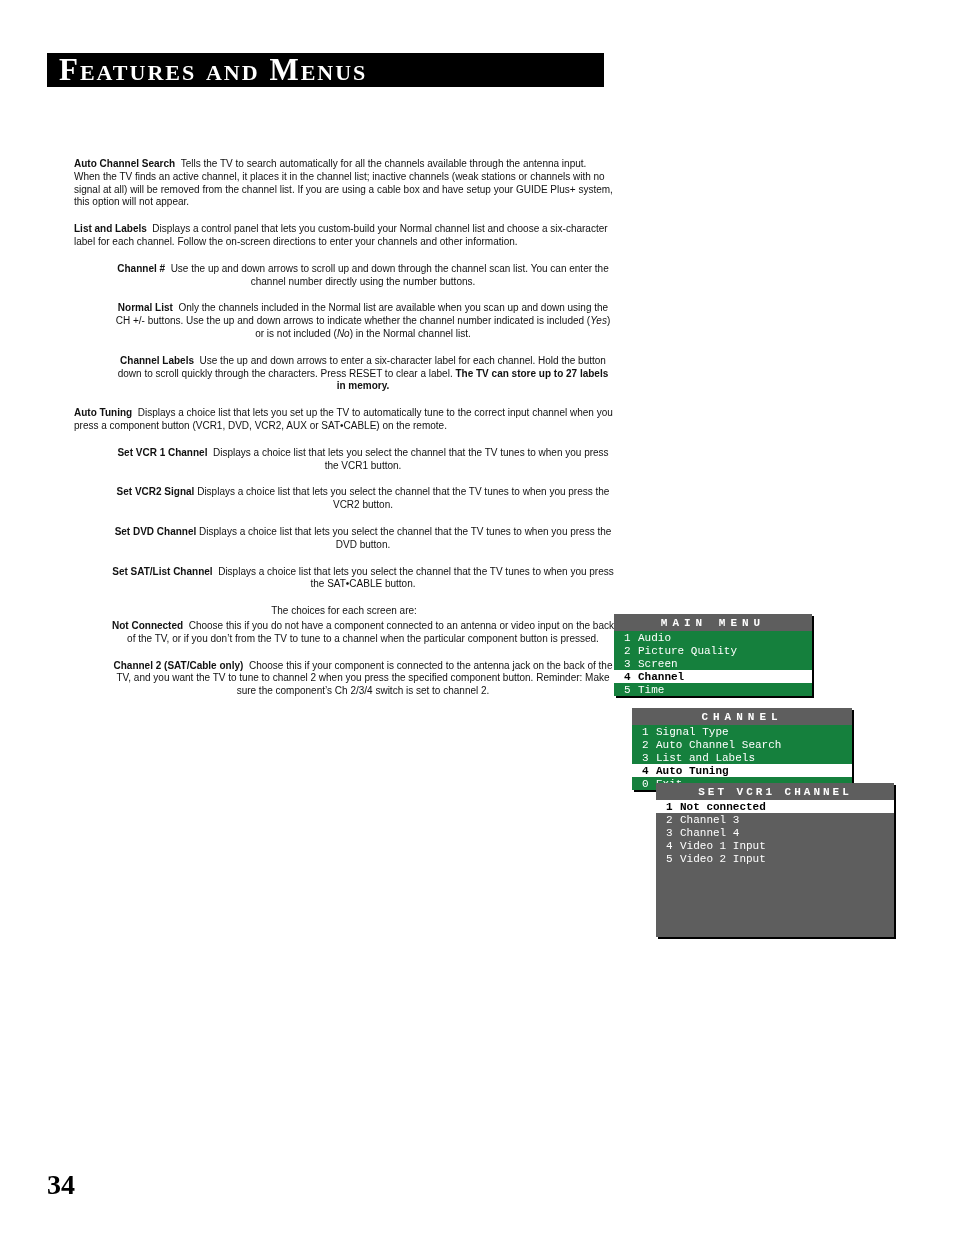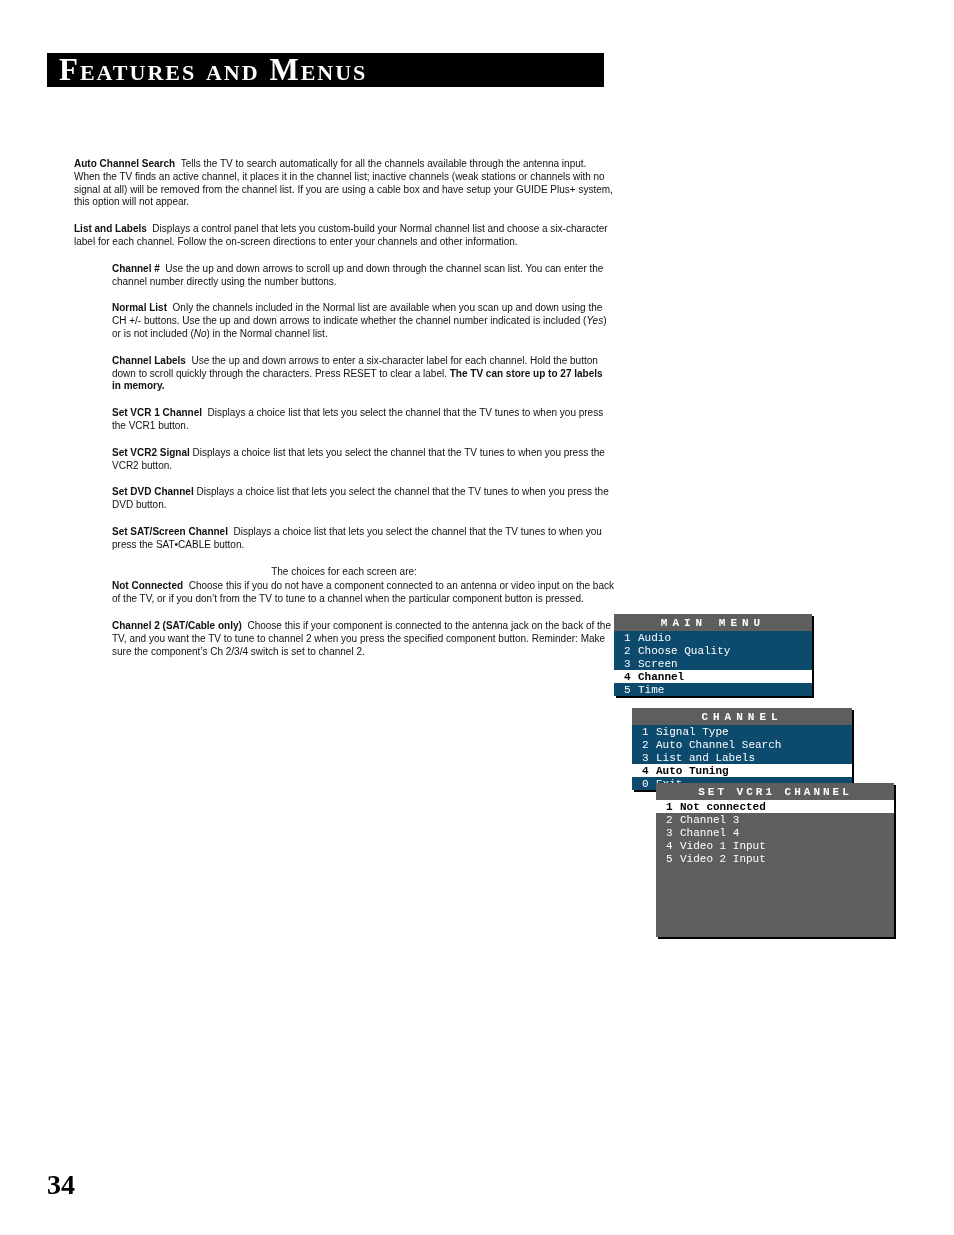--- a/index.html
+++ b/index.html
@@ -34,21 +34,21 @@
   .content {
     position: absolute;
     left: 74px;
     top: 158px;
     width: 540px;
     font-size: 10px;
     line-height: 1.28;
     color: #111;
   }
   .content p { margin: 0 0 14px 0; }
-  .content .sub { margin-left: 38px; }
+  .content .sub { margin-left: 38px; text-align: center; }
   .content b { font-weight: 700; }
   .content .leadin { font-weight: 700; }
   .content em { font-style: italic; }
   .page-num {
     position: absolute;
     left: 47px;
     bottom: 34px;
     font-family: Georgia, "Times New Roman", serif;
     font-weight: bold;
     font-size: 28px;
@@ -58,21 +58,21 @@
     position: absolute;
     left: 614px;
     top: 614px;
     width: 322px;
     font-family: "Courier New", Courier, monospace;
     font-size: 11px;
     letter-spacing: 0;
   }
   .menu {
     position: absolute;
-    background: #0c4a6e;
+    background: #15803d;
     box-shadow: 2px 2px 0 #000;
   }
   .menu-title {
     color: #ffffff;
     text-align: center;
     letter-spacing: 5px;
     font-weight: bold;
     padding: 3px 0 2px 0;
     background: #5e5e5e;
   }
@@ -111,31 +111,34 @@
   </p>
   <p class="sub">
     <span class="leadin">Channel #</span>&nbsp;&nbsp;<span>Use the up and down arrows to scroll up and down through the channel scan list. You can enter the channel number directly using the number buttons.</span>
   </p>
   <p class="sub">
     <span class="leadin">Normal List</span>&nbsp;&nbsp;<span>Only the channels included in the Normal list are available when you scan up and down using the CH +/- buttons. Use the up and down arrows to indicate whether the channel number indicated is included (</span><em>Yes</em><span>) or is not included (</span><em>No</em><span>) in the Normal channel list.</span>
   </p>
   <p class="sub">
     <span class="leadin">Channel Labels</span>&nbsp;&nbsp;<span>Use the up and down arrows to enter a six-character label for each channel. Hold the button down to scroll quickly through the characters. Press RESET to clear a label. </span><b>The TV can store up to 27 labels in memory.</b>
   </p>
+  <p>
+    <span class="leadin">Auto Tuning</span>&nbsp;&nbsp;<span>Displays a choice list that lets you set up the TV to automatically tune to the correct input channel when you press a component button (VCR1, DVD, VCR2, AUX or SAT•CABLE) on the remote.</span>
+  </p>
   <p class="sub">
     <span class="leadin">Set VCR 1 Channel</span>&nbsp;&nbsp;<span>Displays a choice list that lets you select the channel that the TV tunes to when you press the VCR1 button.</span>
   </p>
   <p class="sub">
     <span class="leadin">Set VCR2 Signal</span>&nbsp;<span>Displays a choice list that lets you select the channel that the TV tunes to when you press the VCR2 button.</span>
   </p>
   <p class="sub">
     <span class="leadin">Set DVD Channel</span>&nbsp;<span>Displays a choice list that lets you select the channel that the TV tunes to when you press the DVD button.</span>
   </p>
   <p class="sub">
-    <span class="leadin">Set SAT/Screen Channel</span>&nbsp;&nbsp;<span>Displays a choice list that lets you select the channel that the TV tunes to when you press the SAT•CABLE button.</span>
+    <span class="leadin">Set SAT/List Channel</span>&nbsp;&nbsp;<span>Displays a choice list that lets you select the channel that the TV tunes to when you press the SAT•CABLE button.</span>
   </p>
   <p style="margin-bottom:2px;text-align:center;">The choices for each screen are:</p>
   <p class="sub">
     <span class="leadin">Not Connected</span>&nbsp;&nbsp;<span>Choose this if you do not have a component connected to an antenna or video input on the back of the TV, or if you don’t from the TV to tune to a channel when the particular component button is pressed.</span>
   </p>
   <p class="sub">
     <span class="leadin">Channel 2 (SAT/Cable only)</span>&nbsp;&nbsp;<span>Choose this if your component is connected to the antenna jack on the back of the TV, and you want the TV to tune to channel 2 when you press the specified component button. Reminder: Make sure the component’s Ch 2/3/4 switch is set to channel 2.</span>
   </p>
 </div>
 
@@ -143,21 +146,21 @@
 
   <div class="menu main">
     <div class="menu-title">MAIN MENU</div>
     <div class="menu-items">
       <div class="menu-row">
           <span class="num">1</span>
           <span>Audio</span>
         </div>
       <div class="menu-row">
           <span class="num">2</span>
-          <span>Choose Quality</span>
+          <span>Picture Quality</span>
         </div>
       <div class="menu-row">
           <span class="num">3</span>
           <span>Screen</span>
         </div>
       <div class="menu-row sel">
           <span class="num">4</span>
           <span>Channel</span>
         </div>
       <div class="menu-row">

